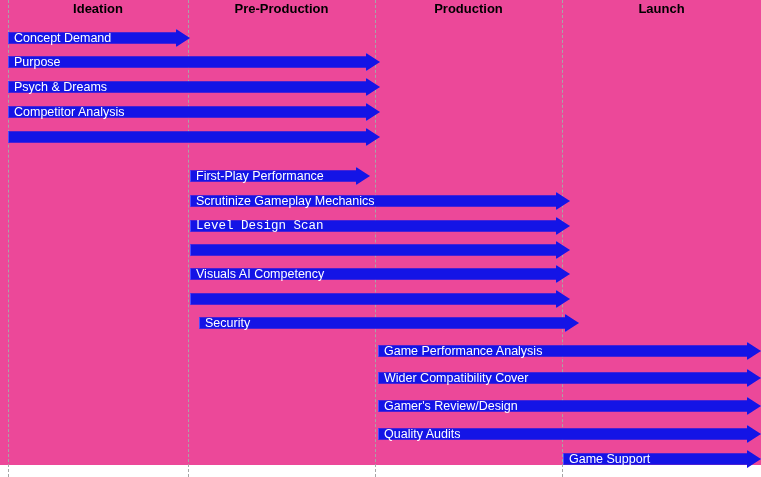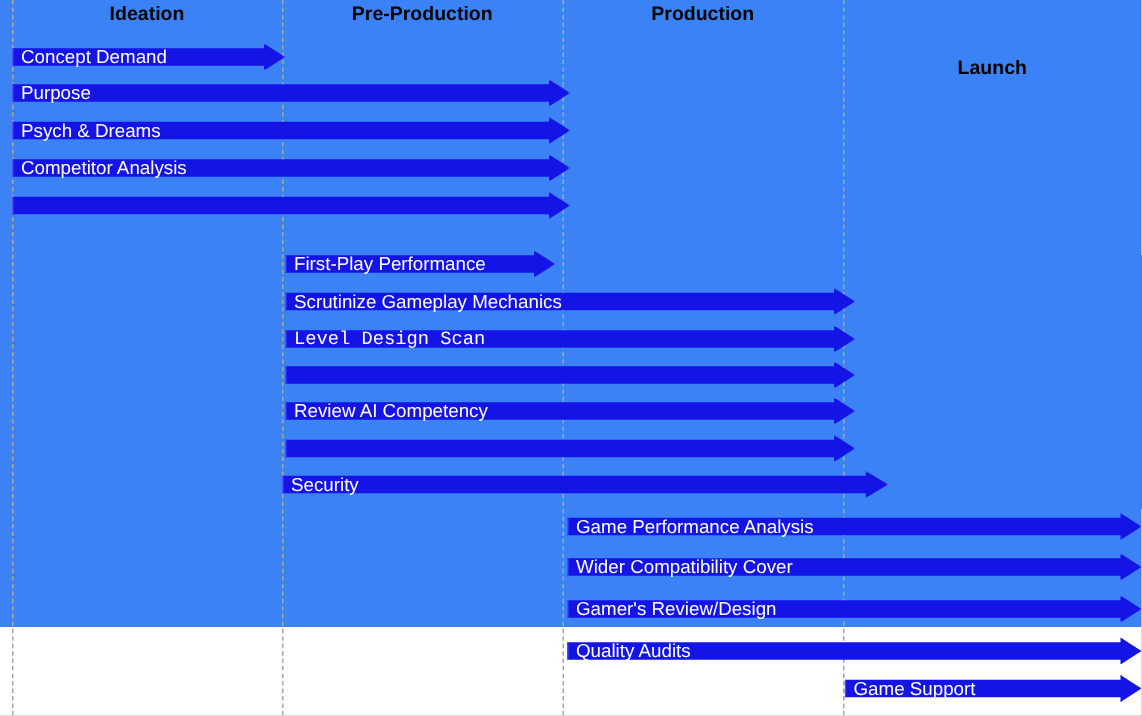--- a/index.html
+++ b/index.html
@@ -9,22 +9,22 @@
   }
   body {
     width: 761px;
     height: 477px;
     font-family: "Liberation Sans", sans-serif;
     overflow: hidden;
   }
   #roadmap {
     position: relative;
     width: 761px;
-    height: 418px;
-    background: #3b82f6;
+    height: 465px;
+    background: #ec4899;
   }
 
   
   .divider {
     position: absolute;
     top: 0;
     width: 0;
     height: 477px;
     border-left: 1px dashed #a6a6a6;
     z-index: 1;
@@ -76,21 +76,21 @@
   <div id="dividers-layer">
       <div class="divider" style="left: 8px; border-left-color: rgb(166, 166, 166);"></div>
       <div class="divider" style="left: 188px; border-left-color: rgb(166, 166, 166);"></div>
       <div class="divider" style="left: 375px; border-left-color: rgb(166, 166, 166);"></div>
       <div class="divider" style="left: 562px; border-left-color: rgb(166, 166, 166);"></div>
     </div>
   <div id="headers-layer">
       <div class="phase-header" style="left: 8px; width: 180px; color: rgb(0, 0, 0);">Ideation</div>
       <div class="phase-header" style="left: 188px; width: 187px; color: rgb(0, 0, 0);">Pre-Production</div>
       <div class="phase-header" style="left: 375px; width: 187px; color: rgb(0, 0, 0);">Production</div>
-      <div class="phase-header" style="left: 562px; width: 199px; color: rgb(0, 0, 0); margin-top: 36px;">Launch</div>
+      <div class="phase-header" style="left: 562px; width: 199px; color: rgb(0, 0, 0);">Launch</div>
     </div>
   <div id="bars-layer">
       <div class="task-bar" style="left: 8px; top: 29px; width: 182px; height: 18px;">
         <div class="task-shape" style="background: rgb(20, 20, 230); border-color: rgb(77, 77, 255); clip-path: polygon(0% 18%, 92.3077% 18%, 92.3077% 0%, 100% 50%, 92.3077% 100%, 92.3077% 82%, 0% 82%);"></div>
         <div class="task-label" style="color: rgb(255, 255, 255);">Concept Demand</div>
       </div>
       <div class="task-bar" style="left: 8px; top: 53px; width: 372px; height: 18px;">
         <div class="task-shape" style="background: rgb(20, 20, 230); border-color: rgb(77, 77, 255); clip-path: polygon(0% 18%, 96.2366% 18%, 96.2366% 0%, 100% 50%, 96.2366% 100%, 96.2366% 82%, 0% 82%);"></div>
         <div class="task-label" style="color: rgb(255, 255, 255);">Purpose</div>
       </div>
@@ -115,26 +115,26 @@
       </div>
       <div class="task-bar" style="left: 190px; top: 217px; width: 380px; height: 18px; font-family: Liberation Mono, monospace;">
         <div class="task-shape" style="background: rgb(20, 20, 230); border-color: rgb(77, 77, 255); clip-path: polygon(0% 18%, 96.3158% 18%, 96.3158% 0%, 100% 50%, 96.3158% 100%, 96.3158% 82%, 0% 82%);"></div>
         <div class="task-label" style="color: rgb(255, 255, 255);">Level Design Scan</div>
       </div>
       <div class="task-bar" style="left: 190px; top: 241px; width: 380px; height: 18px;">
         <div class="task-shape" style="background: rgb(20, 20, 230); border-color: rgb(77, 77, 255); clip-path: polygon(0% 18%, 96.3158% 18%, 96.3158% 0%, 100% 50%, 96.3158% 100%, 96.3158% 82%, 0% 82%);"></div>
       </div>
       <div class="task-bar" style="left: 190px; top: 265px; width: 380px; height: 18px;">
         <div class="task-shape" style="background: rgb(20, 20, 230); border-color: rgb(77, 77, 255); clip-path: polygon(0% 18%, 96.3158% 18%, 96.3158% 0%, 100% 50%, 96.3158% 100%, 96.3158% 82%, 0% 82%);"></div>
-        <div class="task-label" style="color: rgb(255, 255, 255);">Review AI Competency</div>
+        <div class="task-label" style="color: rgb(255, 255, 255);">Visuals AI Competency</div>
       </div>
       <div class="task-bar" style="left: 190px; top: 290px; width: 380px; height: 18px;">
         <div class="task-shape" style="background: rgb(20, 20, 230); border-color: rgb(77, 77, 255); clip-path: polygon(0% 18%, 96.3158% 18%, 96.3158% 0%, 100% 50%, 96.3158% 100%, 96.3158% 82%, 0% 82%);"></div>
       </div>
-      <div class="task-bar" style="left: 188px; top: 314px; width: 380px; height: 18px; padding-left: 24px;">
+      <div class="task-bar" style="left: 199px; top: 314px; width: 380px; height: 18px;">
         <div class="task-shape" style="background: rgb(20, 20, 230); border-color: rgb(77, 77, 255); clip-path: polygon(0% 18%, 96.3158% 18%, 96.3158% 0%, 100% 50%, 96.3158% 100%, 96.3158% 82%, 0% 82%);"></div>
         <div class="task-label" style="color: rgb(255, 255, 255);">Security</div>
       </div>
       <div class="task-bar" style="left: 378px; top: 342px; width: 383px; height: 18px;">
         <div class="task-shape" style="background: rgb(20, 20, 230); border-color: rgb(77, 77, 255); clip-path: polygon(0% 18%, 96.3446% 18%, 96.3446% 0%, 100% 50%, 96.3446% 100%, 96.3446% 82%, 0% 82%);"></div>
         <div class="task-label" style="color: rgb(255, 255, 255);">Game Performance Analysis</div>
       </div>
       <div class="task-bar" style="left: 378px; top: 369px; width: 383px; height: 18px;">
         <div class="task-shape" style="background: rgb(20, 20, 230); border-color: rgb(77, 77, 255); clip-path: polygon(0% 18%, 96.3446% 18%, 96.3446% 0%, 100% 50%, 96.3446% 100%, 96.3446% 82%, 0% 82%);"></div>
         <div class="task-label" style="color: rgb(255, 255, 255);">Wider Compatibility Cover</div>

